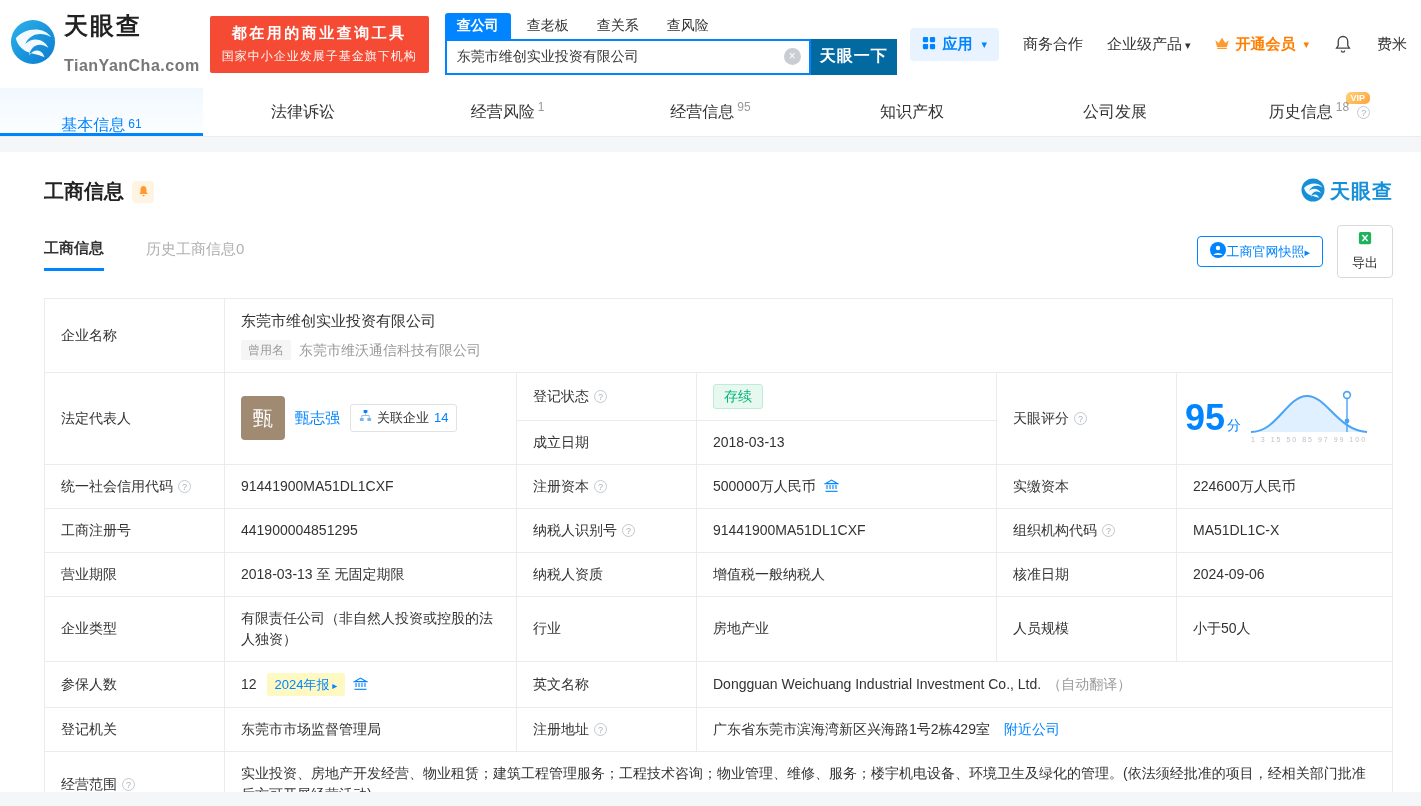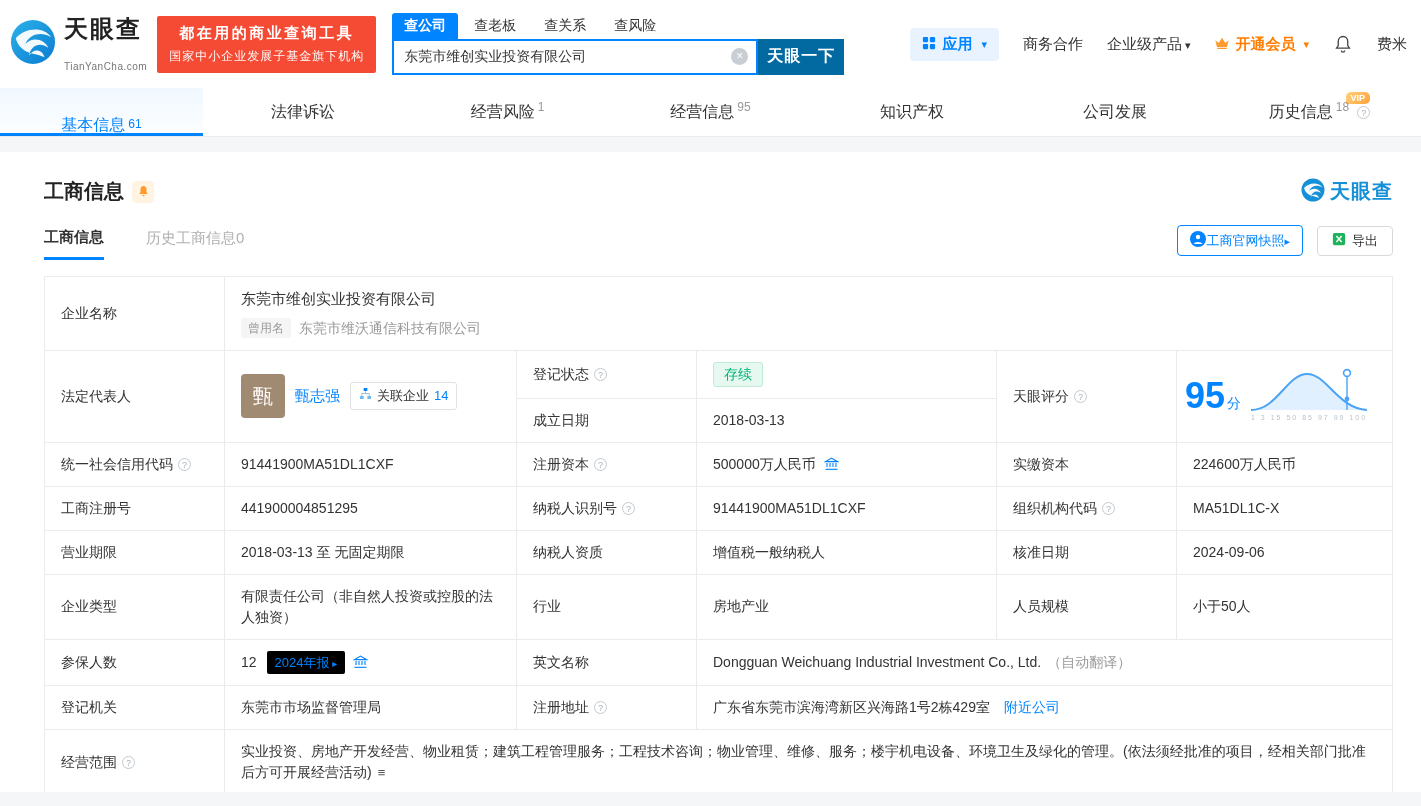--- a/index.html
+++ b/index.html
@@ -8,21 +8,21 @@
     font-family: "Liberation Sans", "DejaVu Sans", sans-serif;
     color:#333; background:#fff; font-size:14px; position:relative;
   }
   a { text-decoration:none; cursor:pointer; }
 
   
   .topbar { height:88px; display:flex; align-items:center; padding:0 14px 0 10px; background:#fff; }
   .logo { display:flex; align-items:center; gap:8px; cursor:pointer; }
   .logo-txt { display:flex; flex-direction:column; line-height:1.1; }
   .logo-title { font-size:24px; font-weight:700; color:#222; letter-spacing:2px; }
-  .logo-domain { font-size:10px; color:#777; margin-top:18px; letter-spacing:0.5px; }
+  .logo-domain { font-size:16px; color:#777; margin-top:18px; letter-spacing:0.5px;font-weight:bold; }
   .promo { margin-left:10px; background:#f54a33; color:#fff; padding:8px 12px; border-radius:2px; text-align:center; }
   .promo-l1 { font-size:15px; font-weight:700; letter-spacing:2.5px; white-space:nowrap; }
   .promo-l2 { font-size:12px; margin-top:5px; letter-spacing:1px; white-space:nowrap; opacity:.96; }
 
   .search-area { margin-left:16px; width:452px; }
   .search-tabs { display:flex; align-items:flex-end; gap:4px; height:25px; }
   .s-tab { padding:4px 12px; font-size:14px; color:#333; cursor:pointer; }
   .s-tab.active { background:#0084ff; color:#fff; font-weight:700; border-radius:3px 3px 0 0; }
   .search-row { display:flex; height:36px; }
   .search-input-wrap { flex:1; border:2px solid #0084ff; display:flex; align-items:center; background:#fff; padding:0 8px 0 10px; }
@@ -59,21 +59,21 @@
   .mini-brand { margin-left:auto; display:flex; align-items:center; gap:5px; }
   .mini-brand-name { font-size:20px; font-weight:700; color:#1590d8; letter-spacing:1px; }
 
   .subtab-row { display:flex; align-items:center; margin-top:20px; }
   .subtab { font-size:15px; cursor:pointer; padding-bottom:10px; }
   .subtab.active { color:#333; font-weight:700; border-bottom:3px solid #0084ff; }
   .subtab.muted { color:#b0b0b0; margin-left:42px; }
   .head-actions { margin-left:auto; display:flex; gap:14px; align-items:center; padding-bottom:6px; }
   .snapshot-btn { display:flex; align-items:center; border:1px solid #0084ff; color:#0084ff; border-radius:4px; padding:5px 12px; font-size:13px; cursor:pointer; background:#fff; }
   .snapshot-btn .arrow::after { content:"▸"; font-size:11px; }
-  .export-btn { display:flex; align-items:center; gap:6px; border:1px solid #d9d9d9; color:#333; border-radius:4px; padding:5px 14px; font-size:13px; cursor:pointer; background:#fff; }
+  .export-btn { display:flex; align-items:center; gap:6px; border:1px solid #d9d9d9; color:#333; border-radius:4px; padding:5px 14px; font-size:13px; cursor:pointer; background:#fff;flex-direction:column; }
 
   
   table.info { width:100%; border-collapse:collapse; table-layout:fixed; margin-top:14px; font-size:14px; }
   table.info td { border:1px solid #ebebeb; padding:11px 16px; line-height:1.5; vertical-align:middle; background:#fff; word-break:break-all; }
   td.lbl { background:#e7f3fd; color:#333; padding:11px 10px 11px 16px; word-break:keep-all; }
   .cname { font-size:15px; color:#333; }
   .former { margin-top:7px; display:flex; align-items:center; gap:8px; }
   .former-tag { background:#f5f5f5; color:#999; font-size:12px; padding:1px 7px; border-radius:2px; flex:none; }
   .former-name { color:#999; font-size:14px; }
   .rep { display:flex; align-items:center; gap:10px; }
@@ -82,21 +82,21 @@
   .rel-tag { display:inline-flex; align-items:center; gap:5px; border:1px solid #e2e2e2; border-radius:3px; padding:3px 8px; font-size:13px; color:#333; cursor:pointer; background:#fff; }
   .rel-count { color:#0084ff; }
   .badge-green { display:inline-block; background:#e6f8ef; color:#00b578; border:1px solid #bfecd6; border-radius:3px; padding:1px 10px; font-size:14px; }
   .score-td { padding:4px 8px !important; }
   .score-wrap { display:flex; align-items:center; gap:8px; }
   .score-num { color:#0084ff; font-size:36px; font-weight:700; line-height:1; white-space:nowrap; }
   .score-unit { font-size:14px; font-weight:400; margin-left:2px; }
   .score-chart { display:flex; flex-direction:column; align-items:center; }
   .score-axis { font-size:7px; color:#b9c3cc; letter-spacing:2px; margin-top:1px; white-space:nowrap; }
   .inline-ic { display:inline-flex; vertical-align:-2px; margin-left:8px; cursor:pointer; }
-  .report-tag { display:inline-block; background:#000000; color:#0084ff; font-size:13px; padding:2px 8px; border-radius:2px; margin-left:10px; cursor:pointer; }
+  .report-tag { display:inline-block; background:#fef9c3; color:#0084ff; font-size:13px; padding:2px 8px; border-radius:2px; margin-left:10px; cursor:pointer; }
   .report-tag::after { content:" ▸"; font-size:10px; }
   .note { color:#999; margin-left:6px; }
   .nearby { color:#0084ff; margin-left:14px; }
   .scope-ic { color:#555; margin-left:6px; cursor:pointer; font-size:13px; }
   .scope-ic::after { content:"≡"; }
 
   .bottom-strip { position:absolute; left:0; right:0; bottom:0; height:14px; background:#f5f6f8; }
 </style>
 </head>
 <body>

